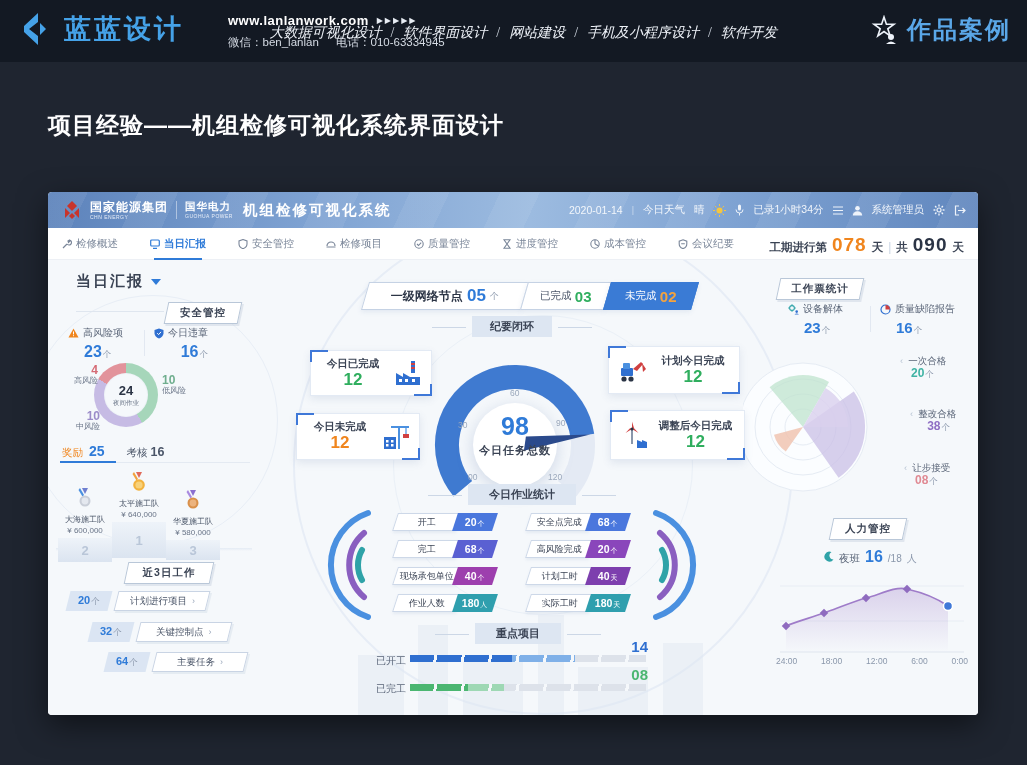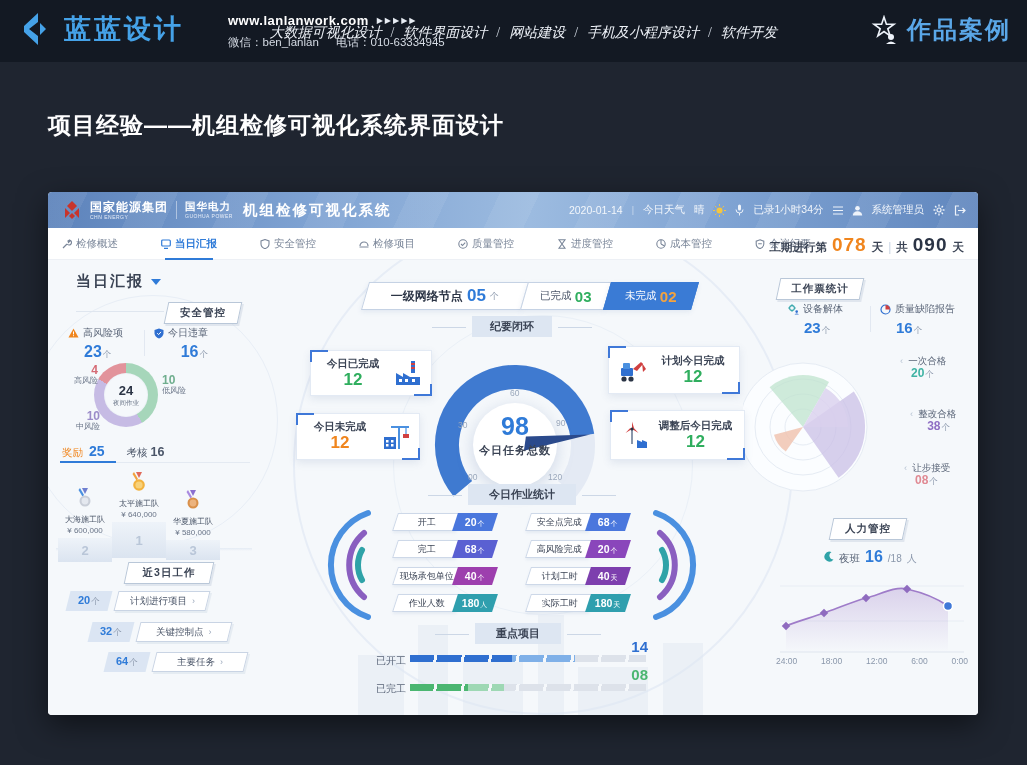--- a/index.html
+++ b/index.html
@@ -39,21 +39,21 @@
   .brand-block { display:flex; flex-direction:column; line-height:1; }
   .brand-cn { color:#fff; font-weight:bold; font-size:12px; letter-spacing:1px; }
   .brand-en { color:#e8eef8; font-size:5px; letter-spacing:.5px; margin-top:2px; }
   .brand-div { width:1px; height:18px; background:rgba(255,255,255,.45); }
   .sys-title { color:#fff; font-size:14.5px; font-weight:bold; letter-spacing:2px; margin-left:2px; }
   .dh-right { position:absolute; right:12px; top:0; height:36px; display:flex; align-items:center; gap:9px; z-index:1; color:#f2f6fb; font-size:10.5px; }
   .dh-sep { color:rgba(255,255,255,.5); font-size:9px; }
   .dh-right .ico { display:inline-flex; }
 
   
-  .dash-tabs { position:relative; height:32px; background:#fff; border-bottom:1px solid #edf0f5; display:flex; align-items:center; padding-left:14px; gap:43px; }
+  .dash-tabs { position:relative; height:32px; background:#fff; border-bottom:1px solid #edf0f5; display:flex; align-items:center; padding-left:14px; gap:32px; }
   .tab { display:flex; align-items:center; gap:4px; color:#7a8699; font-size:10.5px; cursor:pointer; height:32px; position:relative; }
   .tab.active { color:#2f7bd8; font-weight:bold; }
   .tab.active::after { content:""; position:absolute; left:4px; right:4px; bottom:0; height:2px; background:#2f7bd8; }
   .period { position:absolute; right:14px; top:0; height:32px; display:flex; align-items:baseline; gap:5px; padding-top:6px; }
   .period .p-txt { font-size:11.5px; color:#3a4354; font-weight:bold; }
   .period .p-val { font-size:19px; font-weight:bold; color:#f0851d; letter-spacing:1px; }
   .period .p-total { font-size:19px; font-weight:bold; color:#2b3445; letter-spacing:1px; }
   .period .p-bar { color:#c9d4e4; font-size:12px; }
 
   

